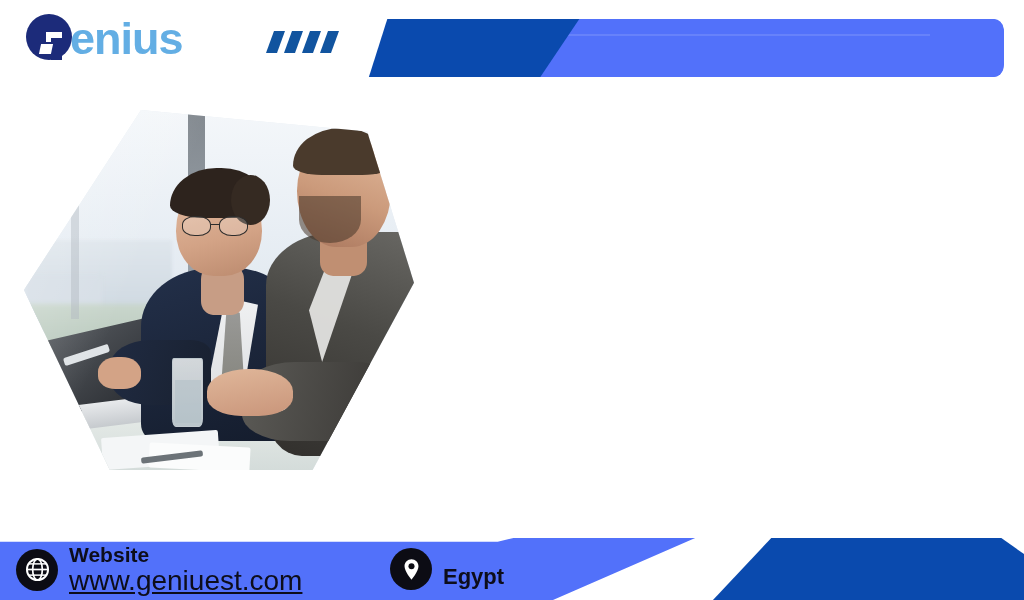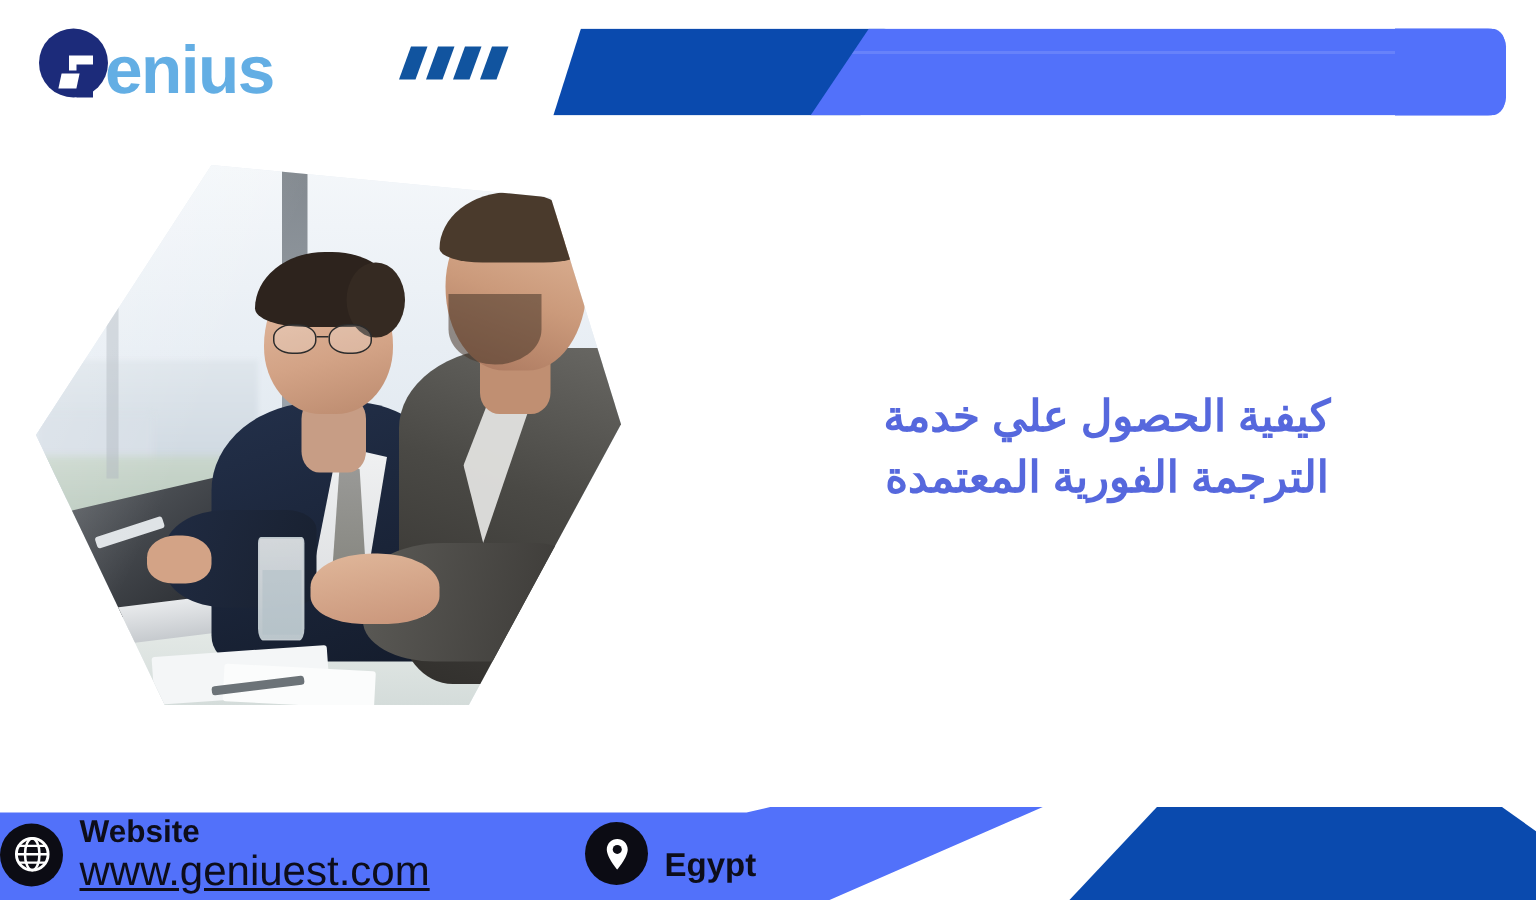--- a/index.html
+++ b/index.html
@@ -17,21 +17,21 @@
   }
 
   
   #header {
     position:absolute; left:0; top:0;
     width:1024px; height:95px;
   }
 
   .logo-wrap {
     position:absolute; left:26px; top:14px;
-    display:flex; align-items:center;
+    display:flex; 
     height:60px;
   }
   .logo-mark {
     position:relative;
     width:50px; height:50px;
     flex:0 0 auto;
   }
   .logo-mark .disc {
     position:absolute; left:0; top:0;
     width:46px; height:46px;
@@ -330,21 +330,21 @@
     clip-path:polygon(0% 6%, 63% 6%, 65% 0%, 88% 0%, 70% 100%, 0% 100%);
   }
   .ft-dark {
     position:absolute; left:700px; top:2px;
     width:324px; height:62px;
     background:#0a4aae;
     clip-path:polygon(22% 0%, 93% 0%, 100% 26%, 100% 100%, 4% 100%);
   }
 
   .ft-item { position:absolute; display:flex; align-items:center; }
-  .ft-item.website { left:0; top:8px; }
+  .ft-item.website { left:16px; top:8px; }
   .ft-item.country { left:390px; top:12px;align-items:flex-end; }
 
   .badge {
     width:42px; height:42px; border-radius:50%;
     background:#0c0c14;
     display:flex; align-items:center; justify-content:center;
     flex:0 0 auto;
   }
   .badge svg { display:block; }
 
@@ -431,24 +431,20 @@
       <div class="manB-hands"></div>
 
       <div class="paper1"></div>
       <div class="paper2"></div>
       <div class="pen"></div>
 
       <div class="photo-shade"></div>
     </div>
   </div>
 
-  <div id="headline">
-    <div>كيفية الحصول علي خدمة</div>
-    <div>الترجمة الفورية المعتمدة</div>
-  </div>
 
   <div id="footer">
     <div class="ft-light"></div>
     <div class="ft-dark"></div>
 
     <div class="ft-item website">
       <span class="badge">
         <svg width="27" height="27" viewBox="0 0 24 24">
           <circle cx="12" cy="12" r="9.4" fill="none" stroke="#ffffff" stroke-width="1.7"></circle>
           <ellipse cx="12" cy="12" rx="4.3" ry="9.4" fill="none" stroke="#ffffff" stroke-width="1.5"></ellipse>

